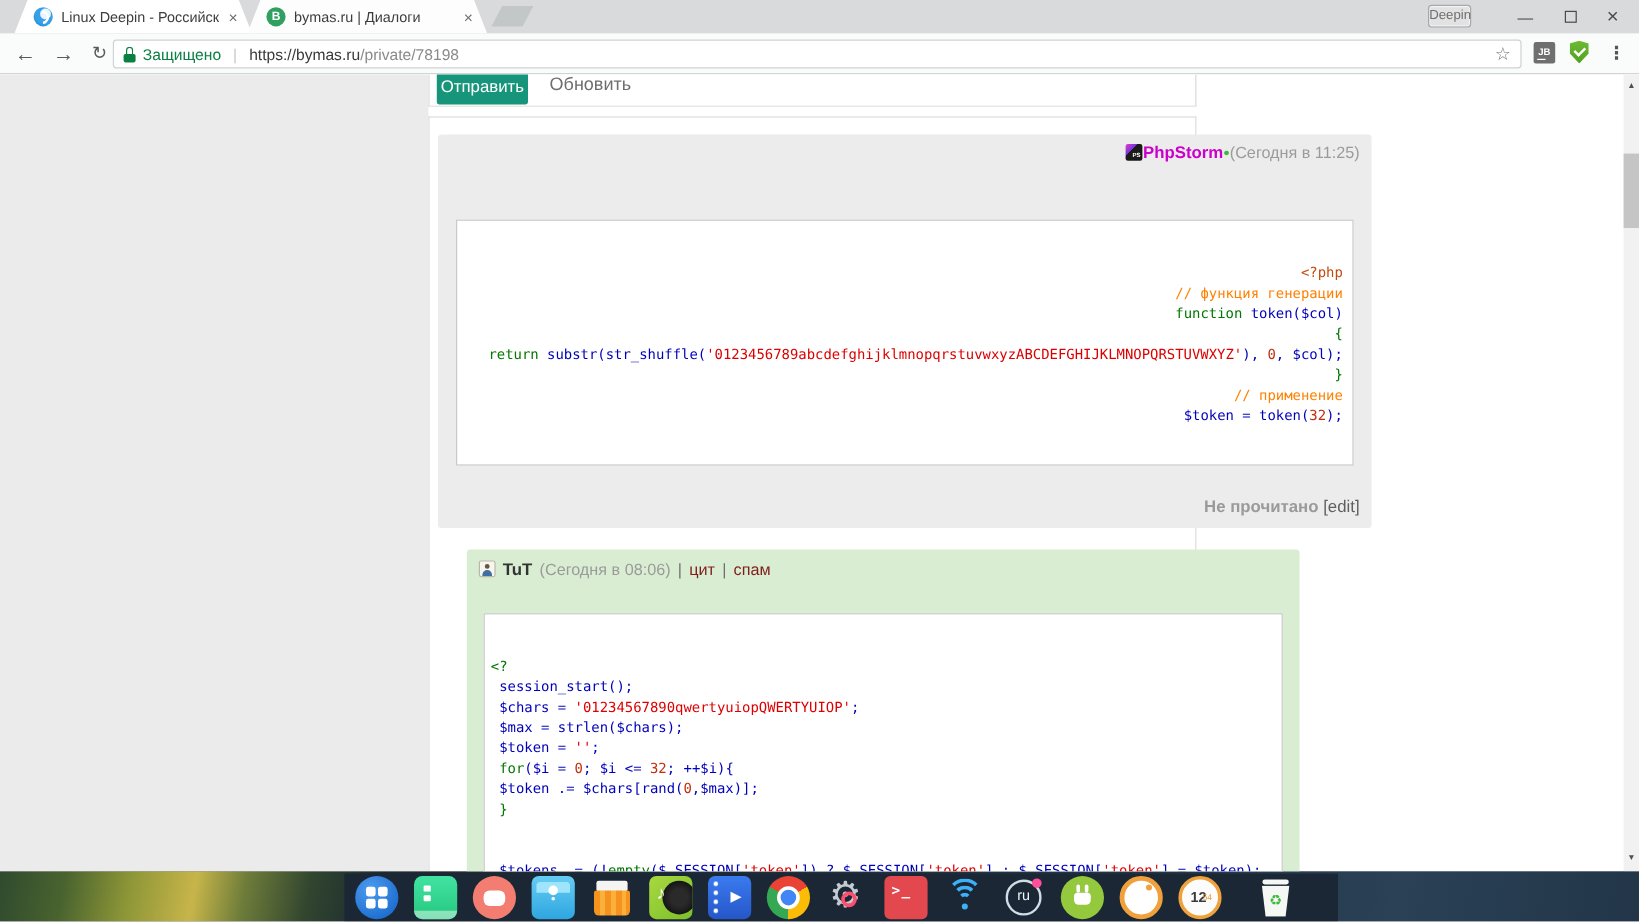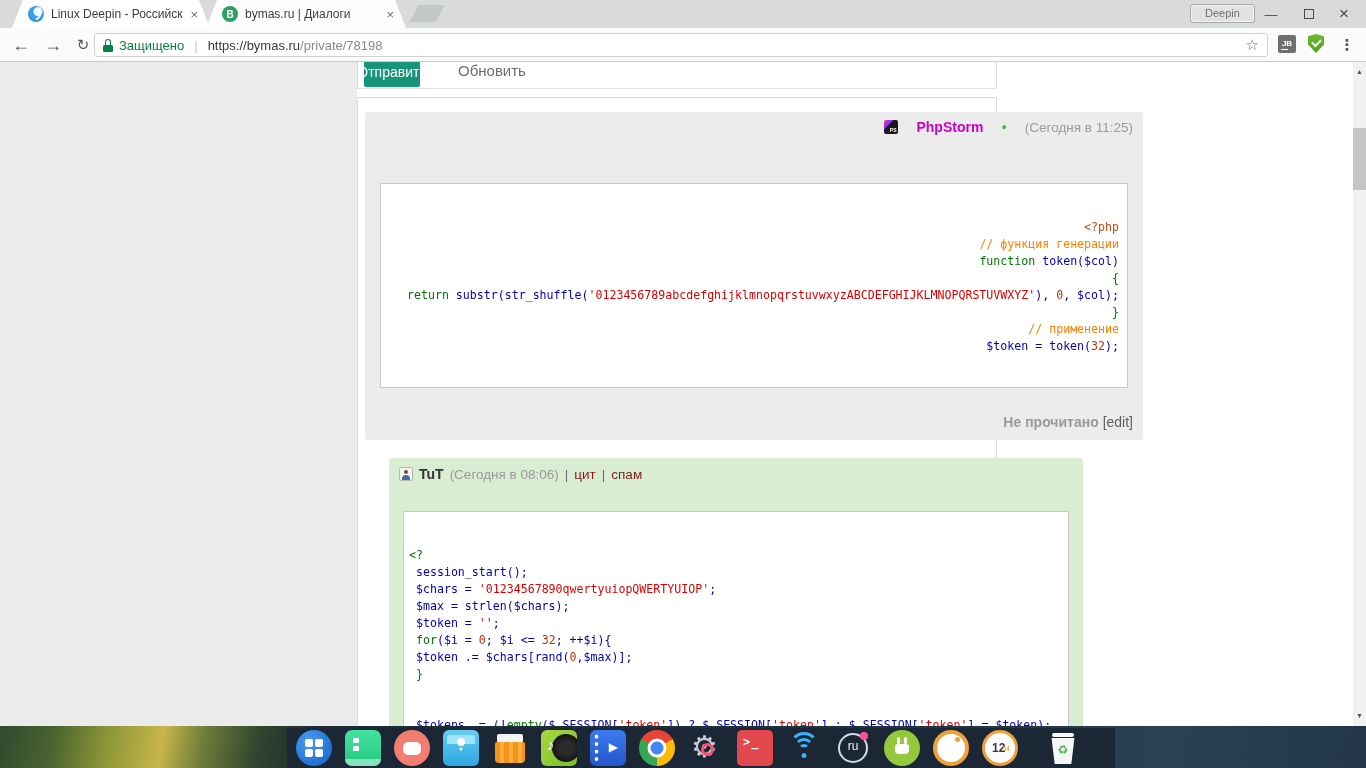--- a/index.html
+++ b/index.html
@@ -97,21 +97,21 @@
   .tab-close{font-size:13px;color:#6e6e6e;line-height:13px;}
   .favicon-deepin{position:relative;width:16px;height:16px;border-radius:50%;flex:none;
     background:radial-gradient(circle at 62% 35%,#eaf6ff 0 4px,#35a0e8 5px 60%,#1272c4 100%);}
   .favicon-deepin::after{content:"";position:absolute;left:2px;top:3px;width:7px;height:7px;
     border:2px solid #fff;border-left-color:transparent;border-bottom-color:transparent;
     border-radius:50%;transform:rotate(40deg);}
   .favicon-bymas{width:16px;height:16px;border-radius:50%;background:#2fa05f;flex:none;
     color:#fff;font-size:10px;font-weight:bold;display:flex;align-items:center;justify-content:center;}
   .newtab{position:absolute;left:414px;top:5px;width:26px;height:17px;background:#c4c7c8;
     transform:skewX(-28deg);}
-  .win-badge{position:absolute;left:1190px;top:4px;width:65px;height:19px;line-height:17px;
+  .win-badge{position:absolute;left:1190px;top:4px;width:36px;height:19px;line-height:17px;
     text-align:center;font-size:11px;color:#6f6f6f;background:#e2e2e2;border:1px solid #a9a9a9;
     border-radius:3px;box-shadow:inset 0 0 0 1px #f2f2f2;}
   .wc{position:absolute;top:0;height:28px;display:flex;align-items:center;justify-content:center;
     color:#4a4a4a;}
   .wc-min{left:1256px;width:30px;font-size:13px;}
   .wc-max{left:1294px;width:30px;}
   .max-box{width:10px;height:10px;border:1.5px solid #4a4a4a;}
   .wc-close{left:1328px;width:32px;font-size:17px;}
 
   .toolbar{position:absolute;left:0;top:28px;width:100%;height:34px;background:#fafbfb;
@@ -141,29 +141,29 @@
   .ext-shield::after{content:"";position:absolute;left:4px;top:5px;width:7px;height:4px;
     border-left:2px solid #fff;border-bottom:2px solid #fff;transform:rotate(-45deg);}
   .menu-dots{position:absolute;left:1338px;top:4px;width:18px;height:26px;text-align:center;
     line-height:26px;color:#555;font-size:15px;font-weight:bold;}
 
   
   .pagearea{position:absolute;left:0;top:62px;width:1366px;height:664px;background:#fff;overflow:hidden;}
   .left-margin{position:absolute;left:0;top:0;width:357px;height:100%;background:#ebebeb;}
   .top-box{position:absolute;left:357px;top:0;width:640px;height:27px;background:#fff;
     border-left:1px solid #dadada;border-right:1px solid #dadada;border-bottom:1px solid #e2e2e2;}
-  .btn-send{position:absolute;left:6px;top:-5px;width:56px;height:30px;border-radius:2px;
+  .btn-send{position:absolute;left:6px;top:-5px;width:76px;height:30px;border-radius:2px;
     background:var(--accent-send);color:#fff;font-size:14px;display:flex;align-items:center;
     justify-content:center;}
   .lnk-refresh{position:absolute;left:100px;top:0;color:#6e6e6e;font-size:15px;}
   .container2{position:absolute;left:357px;top:35px;width:640px;bottom:0;background:#fff;
     border:1px solid #dcdcdc;border-bottom:none;}
   .msg{position:absolute;border-radius:3px;}
   .msg-gray{left:365px;top:50px;width:778px;height:328px;background:var(--msg-gray-bg);}
-  .m1-head{position:absolute;top:7px;right:10px;display:flex;align-items:center;gap:18px;}
+  .m1-head{position:absolute;top:7px;right:10px;display:flex;align-items:center;gap:0;}
   .ps-avatar{position:relative;width:14px;height:14px;border-radius:2px;
     background:linear-gradient(135deg,#e83cc8 0%,#7a33dd 34%,#1a1a1a 35%);}
   .ps-avatar::after{content:"PS";position:absolute;right:2px;bottom:1px;font-size:5px;
     font-weight:bold;color:#fff;}
   .m1-name{color:var(--author-magenta);font-weight:bold;font-size:14px;}
   .m1-dot{color:var(--presence-green);font-size:9px;}
   .m-time{color:#9b9b9b;font-size:13.5px;}
   .m1-body{position:absolute;top:27px;right:10px;text-align:right;color:#9c9c9c;
     font-size:14.5px;line-height:19px;}
   .codebox{position:absolute;background:#fff;border:1px solid var(--code-border);

